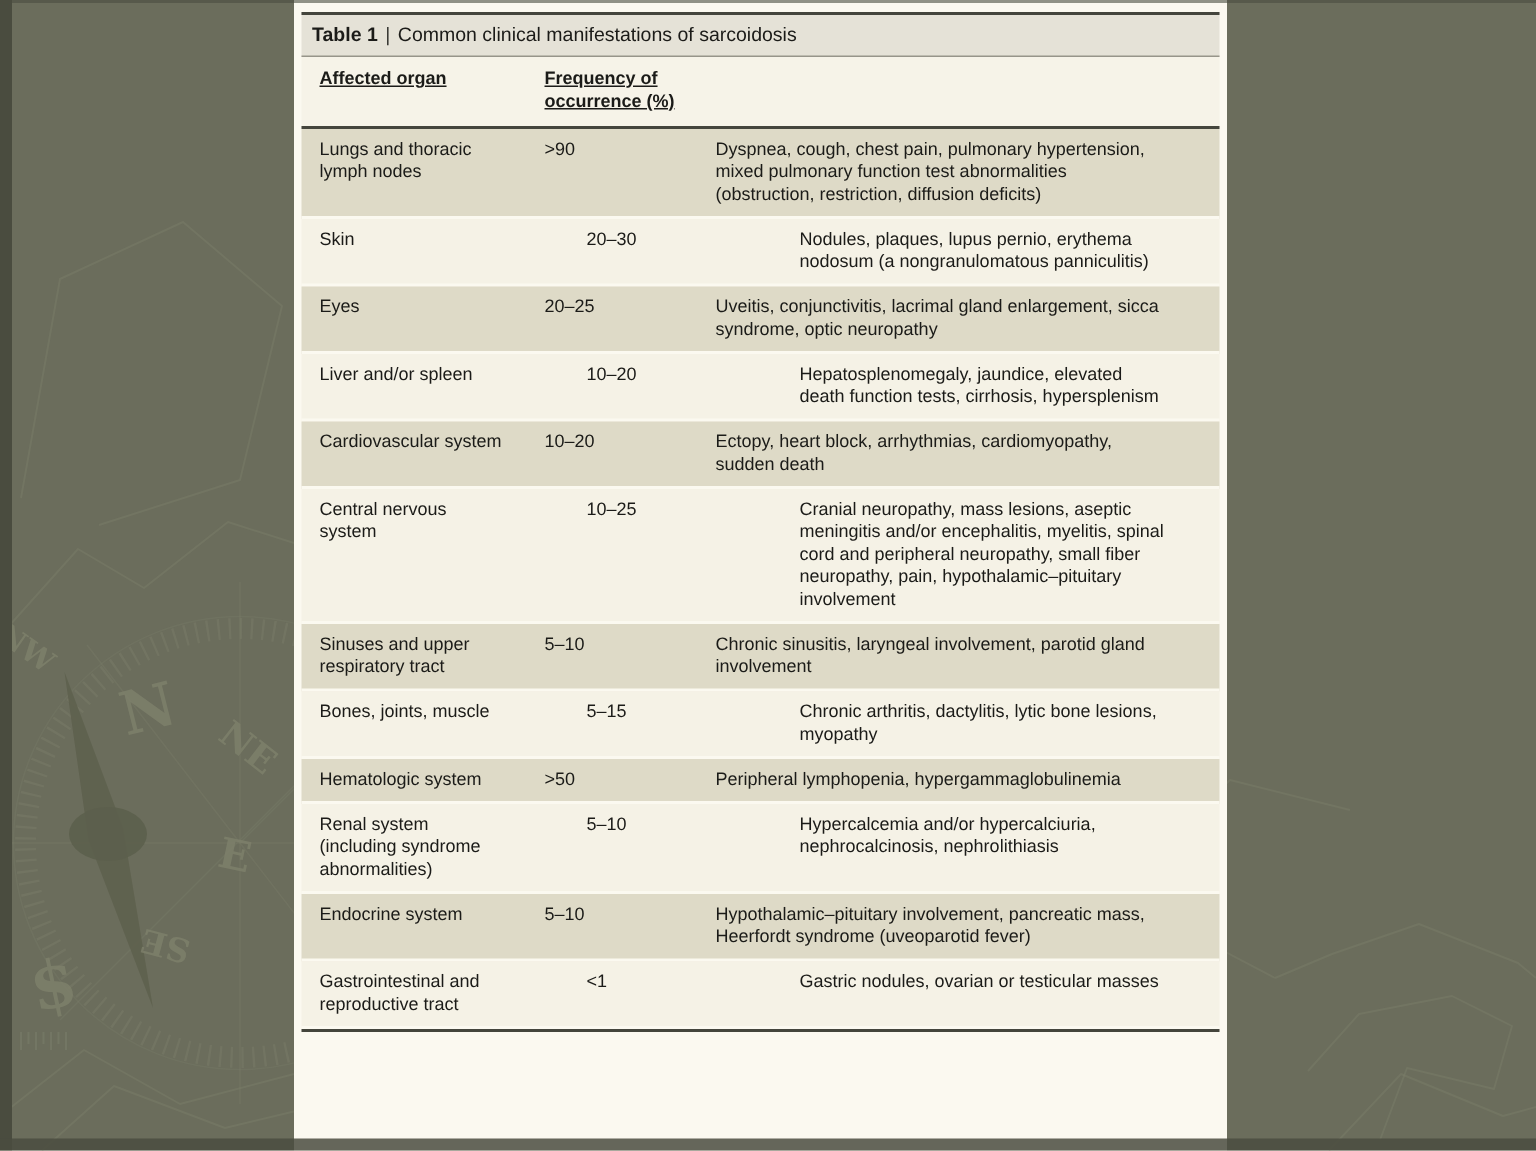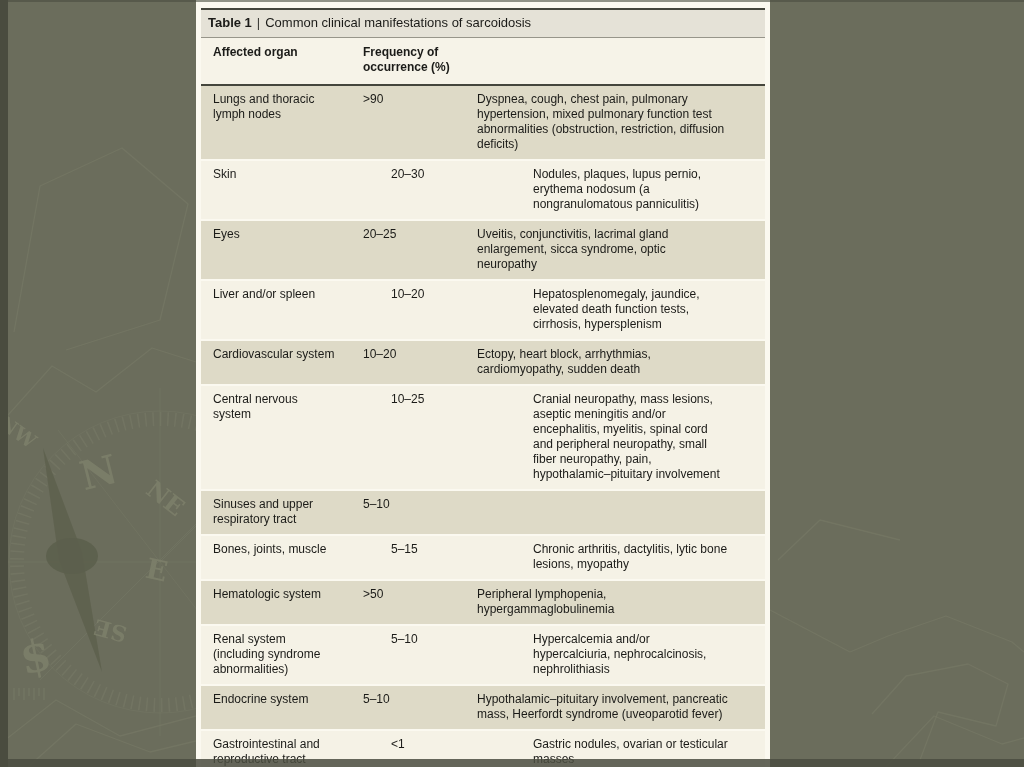--- a/index.html
+++ b/index.html
@@ -11,21 +11,21 @@
   }
   
   .edge-left{position:absolute;left:0;top:0;width:8px;height:100%;background:var(--edge-color,#4a4c3f);z-index:3;}
   .edge-bottom{position:absolute;left:0;bottom:0;width:100%;height:8px;background:var(--edge-color,#4a4c3f);opacity:.85;z-index:3;}
   .edge-top{position:absolute;left:0;top:0;width:100%;height:2px;background:var(--edge-color,#4a4c3f);opacity:.6;z-index:3;}
 
   svg.decor{position:absolute;left:0;top:0;z-index:0;pointer-events:none;}
 
   
   .paper{
-    position:absolute;left:196px;top:0;width:574px;height:767px;
+    position:absolute;left:196px;top:0;width:622px;height:767px;
     background:var(--paper,#fbf9f0);
     box-sizing:border-box;
     padding:8px 5px 0 5px;
     z-index:2;
   }
   .tbl{width:100%;box-sizing:border-box;color:#1b1b18;}
 
   .titlebar{
     background:var(--title-bg,#e5e2d7);
     border-top:2px solid var(--rule,#44453c);
@@ -39,21 +39,21 @@
   .grid{display:grid;grid-template-columns:150px 114px 1fr;}
   .cell{box-sizing:border-box;padding:6px 16px 7px 12px;font-size:12px;line-height:15px;}
   .cell.freq{padding-right:4px;}
   .cell.findings{padding-right:36px;}
 
   .thead{
     background:var(--header-bg,#f6f3e8);
     border-bottom:2px solid var(--rule,#44453c);
     font-weight:bold;
   }
-  .thead .cell{padding-top:7px;padding-bottom:9px;}
+  .thead .cell{padding-top:7px;padding-bottom:9px;text-decoration:underline;}
 
   .tbody .trow{border-bottom:2px solid var(--paper,#fbf9f0);}
   .tbody .trow.dark{background:var(--row-dark,#dedac7);}
   .tbody .trow.light{background:var(--row-light,#f5f2e6);gap:28px;}
   .tbody{border-bottom:2px solid var(--rule,#44453c);}
 </style>
 </head>
 <body>
 
 <svg class="decor" width="1024" height="767" viewBox="0 0 1024 767">
@@ -137,20 +137,21 @@
 
   <div class="grid trow light">
     <div class="cell organ">Central nervous system</div>
     <div class="cell freq">10–25</div>
     <div class="cell findings">Cranial neuropathy, mass lesions, aseptic meningitis and/or encephalitis, myelitis, spinal cord and peripheral neuropathy, small fiber neuropathy, pain, hypothalamic–pituitary involvement</div>
   </div>
 
   <div class="grid trow dark">
     <div class="cell organ">Sinuses and upper respiratory tract</div>
     <div class="cell freq">5–10</div>
+    <div class="cell findings">Chronic sinusitis, laryngeal involvement, parotid gland involvement</div>
   </div>
 
   <div class="grid trow light">
     <div class="cell organ">Bones, joints, muscle</div>
     <div class="cell freq">5–15</div>
     <div class="cell findings">Chronic arthritis, dactylitis, lytic bone lesions, myopathy</div>
   </div>
 
   <div class="grid trow dark">
     <div class="cell organ">Hematologic system</div>

